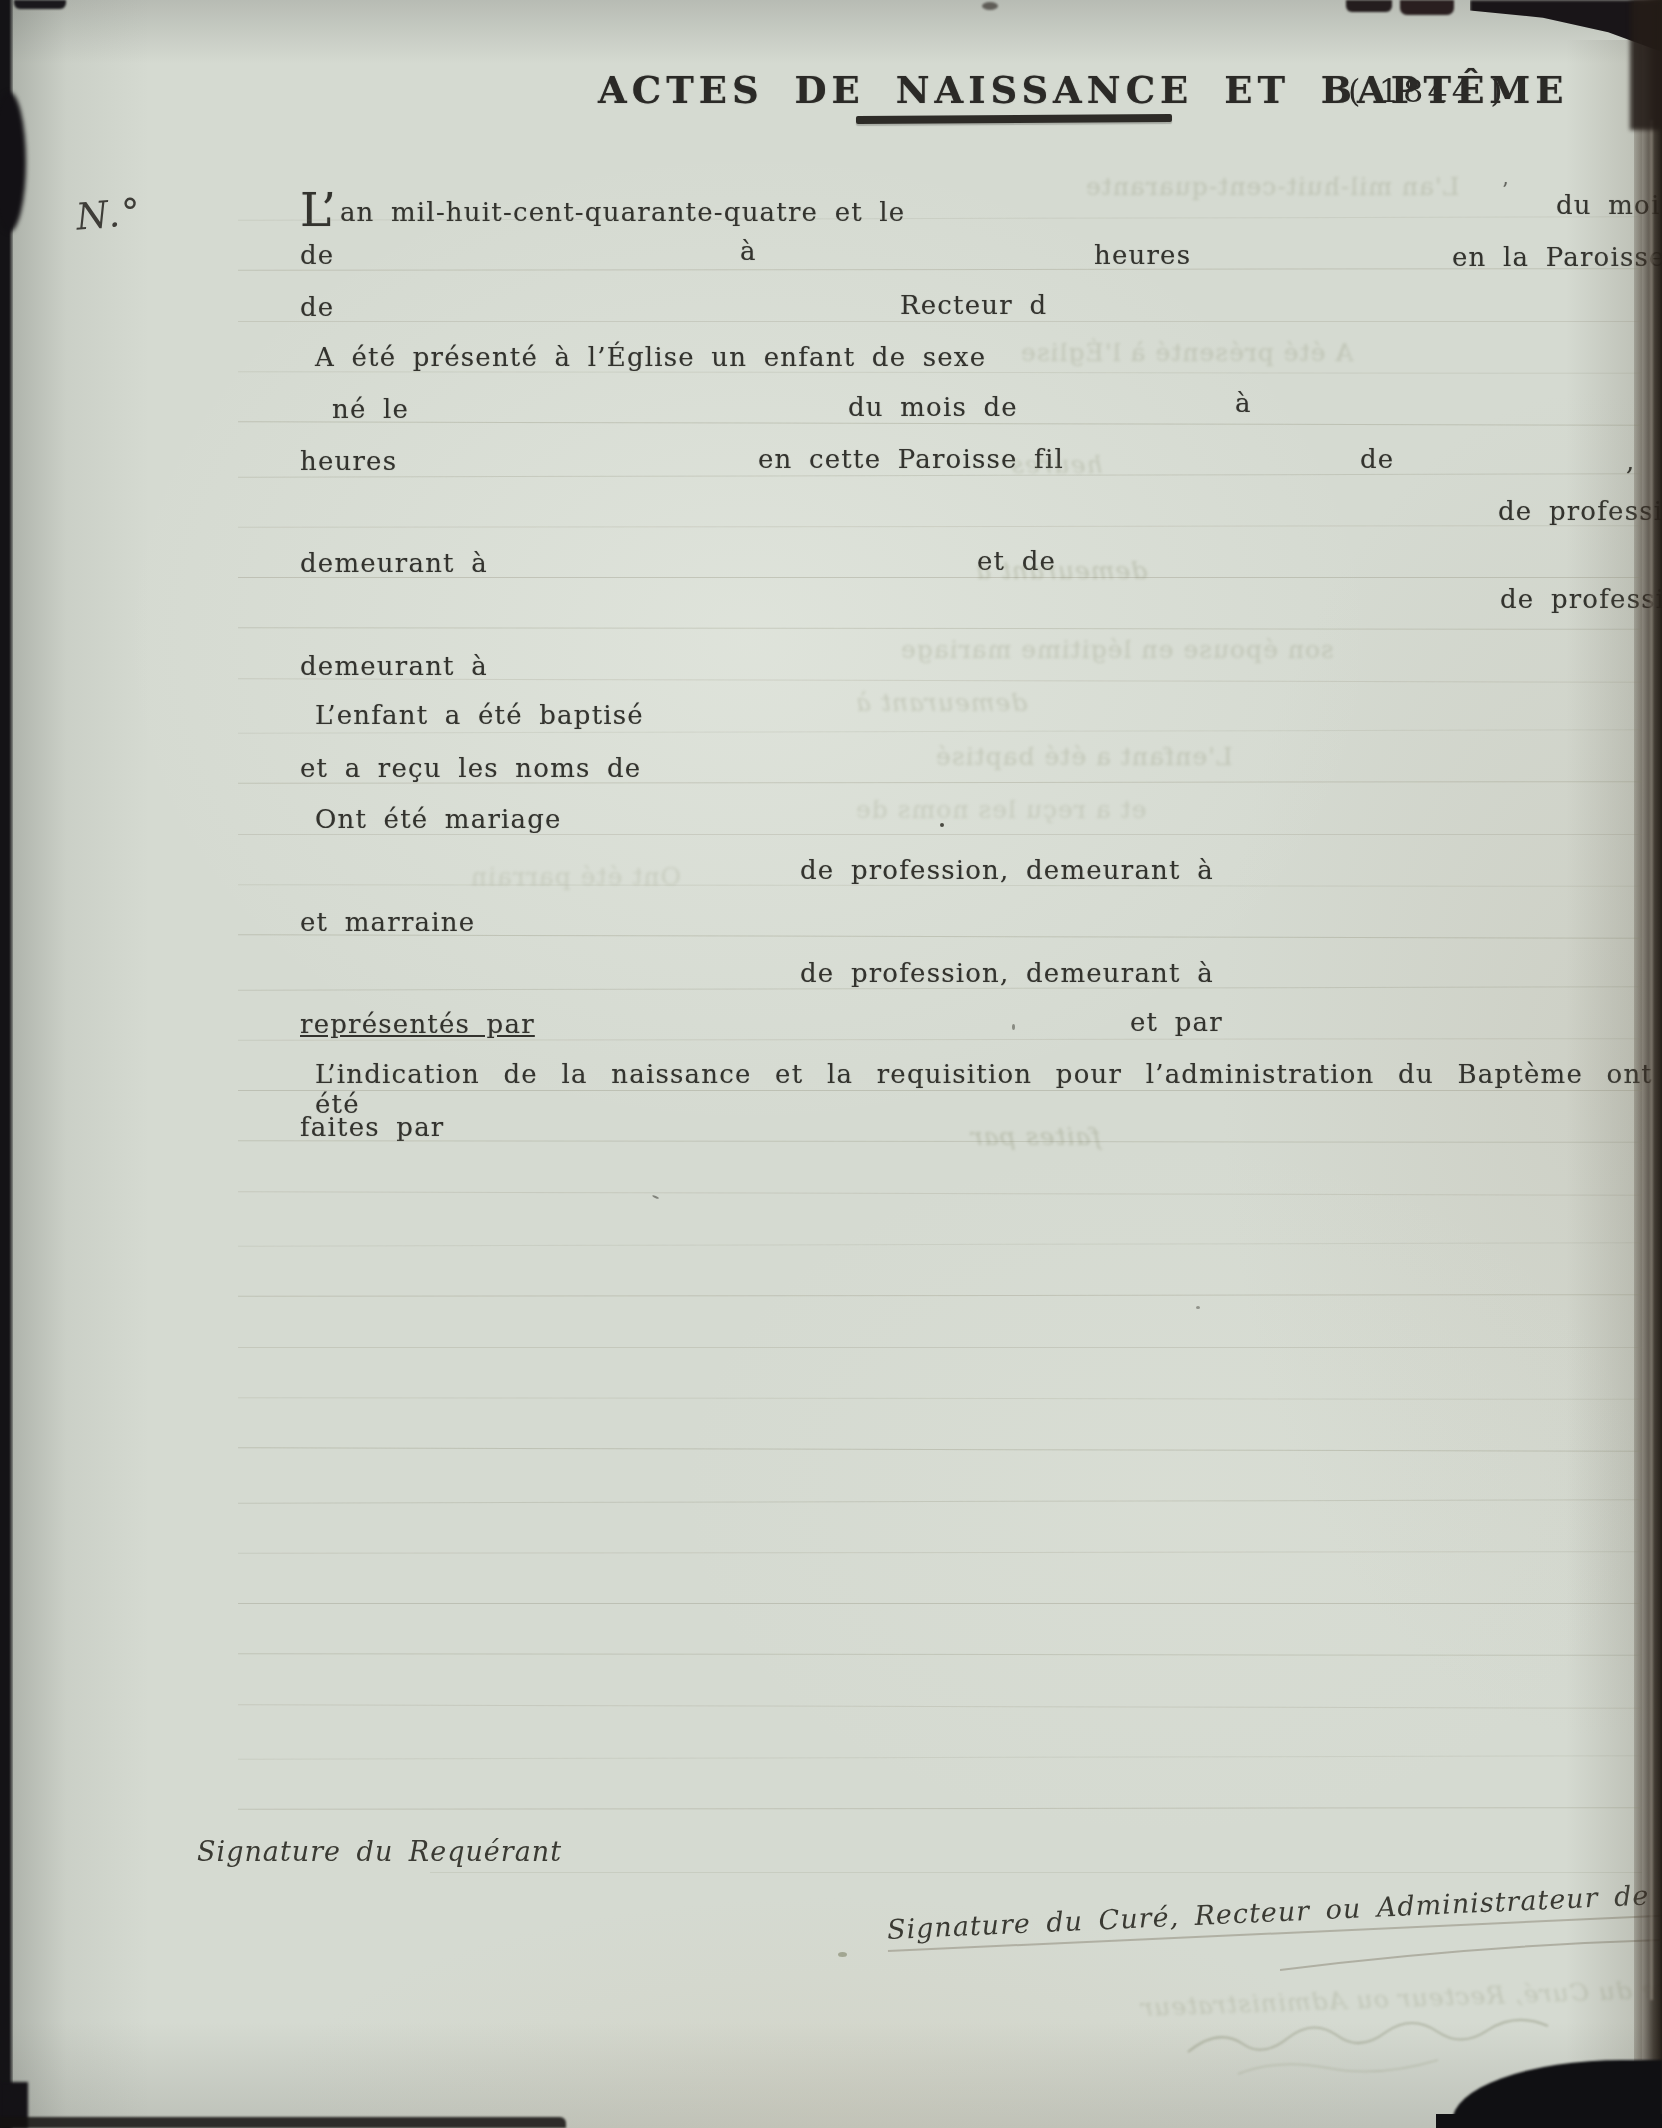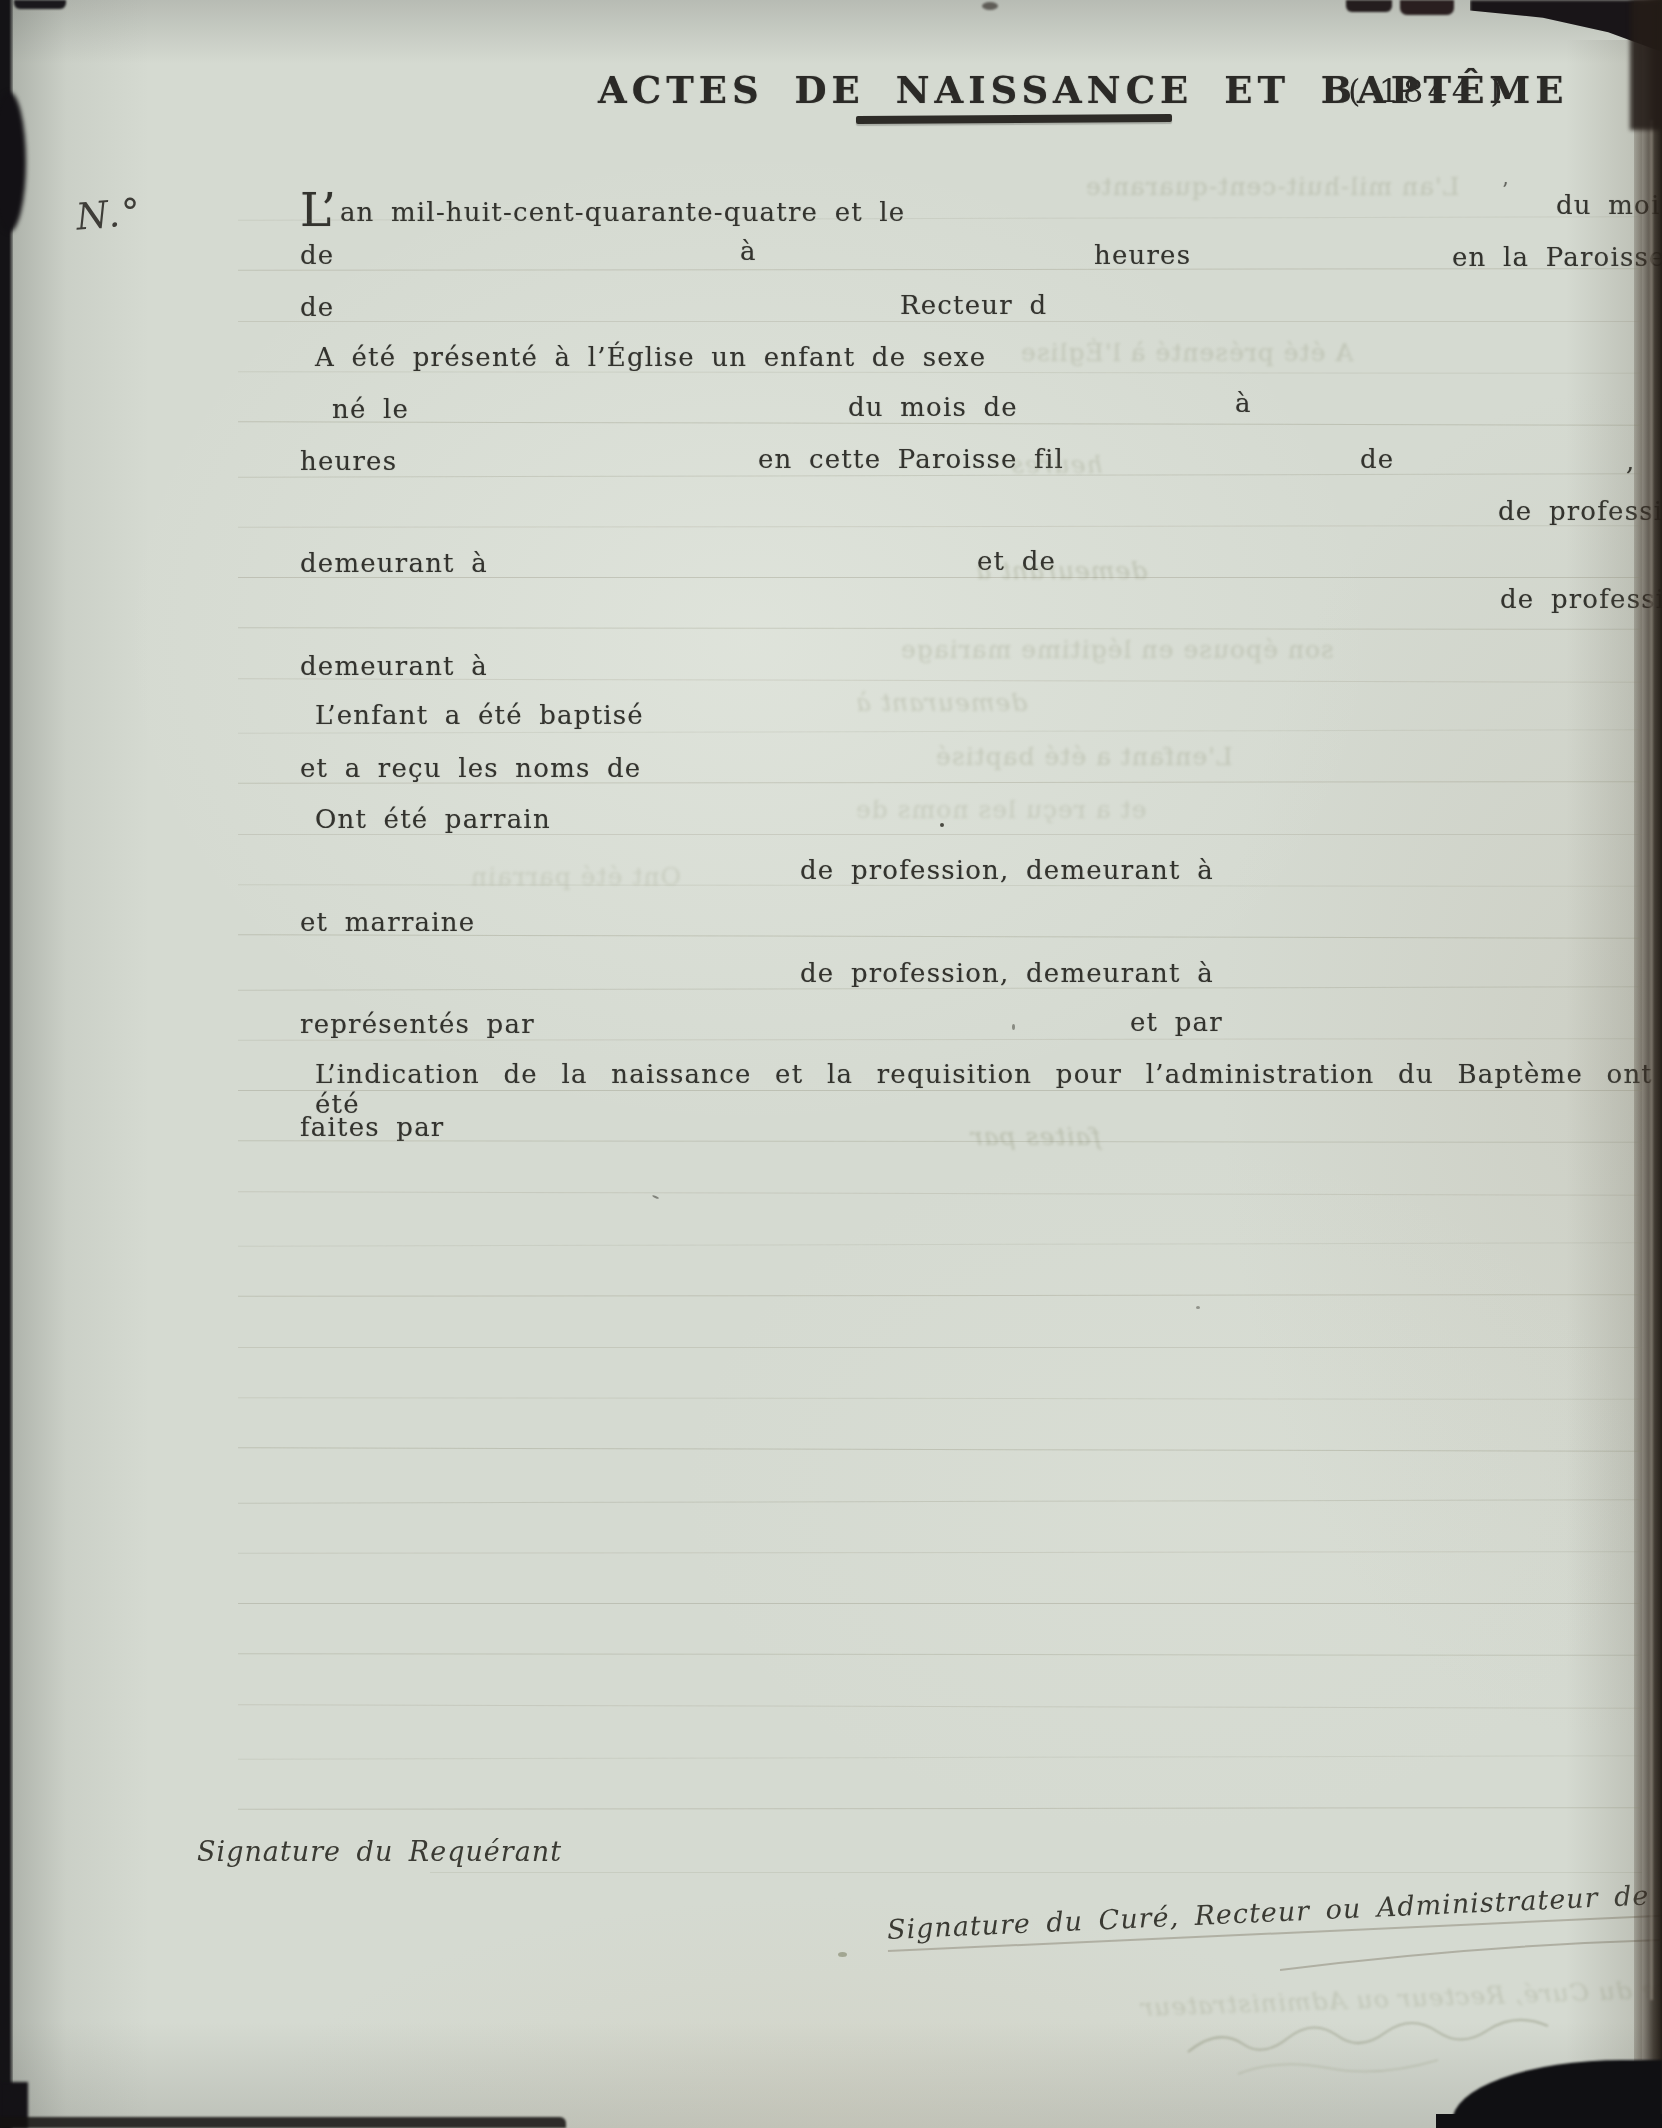--- a/index.html
+++ b/index.html
@@ -86,29 +86,29 @@
   <div class="lbl" style="left:977px;top:546px;">et de</div>
 
   <div class="lbl" style="left:1500px;top:584px;">de profession,</div>
 
   <div class="lbl" style="left:300px;top:651px;">demeurant à</div>
 
   <div class="lbl" style="left:315px;top:700px;">L’enfant a été baptisé</div>
 
   <div class="lbl" style="left:300px;top:753px;">et a reçu les noms de</div>
 
-  <div class="lbl" style="left:315px;top:804px;">Ont été parrain</div>
+  <div class="lbl" style="left:315px;top:804px;">Ont été mariage</div>
 
   <div class="lbl" style="left:800px;top:855px;">de profession, demeurant à</div>
 
   <div class="lbl" style="left:300px;top:907px;">et marraine</div>
 
   <div class="lbl" style="left:800px;top:958px;">de profession, demeurant à</div>
 
-  <div class="lbl" style="left:300px;top:1009px;">représentés par</div>
+  <div class="lbl" style="left:300px;top:1009px;text-decoration:underline;">représentés par</div>
   <div class="lbl" style="left:1130px;top:1007px;">et par</div>
 
   <div class="lbl justified" style="left:315px;top:1059px;width:1338px;">L’indication de la naissance et la requisition pour l’administration du Baptème ont été</div>
 
   <div class="lbl" style="left:300px;top:1112px;">faites par</div>
 
   <div class="sig" style="left:197px;top:1836px;">Signature du Requérant</div>
   <div class="rule" style="left:430px;top:1872px;width:1212px;opacity:0.16;"></div>
   <div class="sig sig-underline" style="left:888px;top:1914px;transform:rotate(-2.6deg);transform-origin:left bottom;">Signature du Curé, Recteur ou Administrateur de la Paroisse</div>
 

